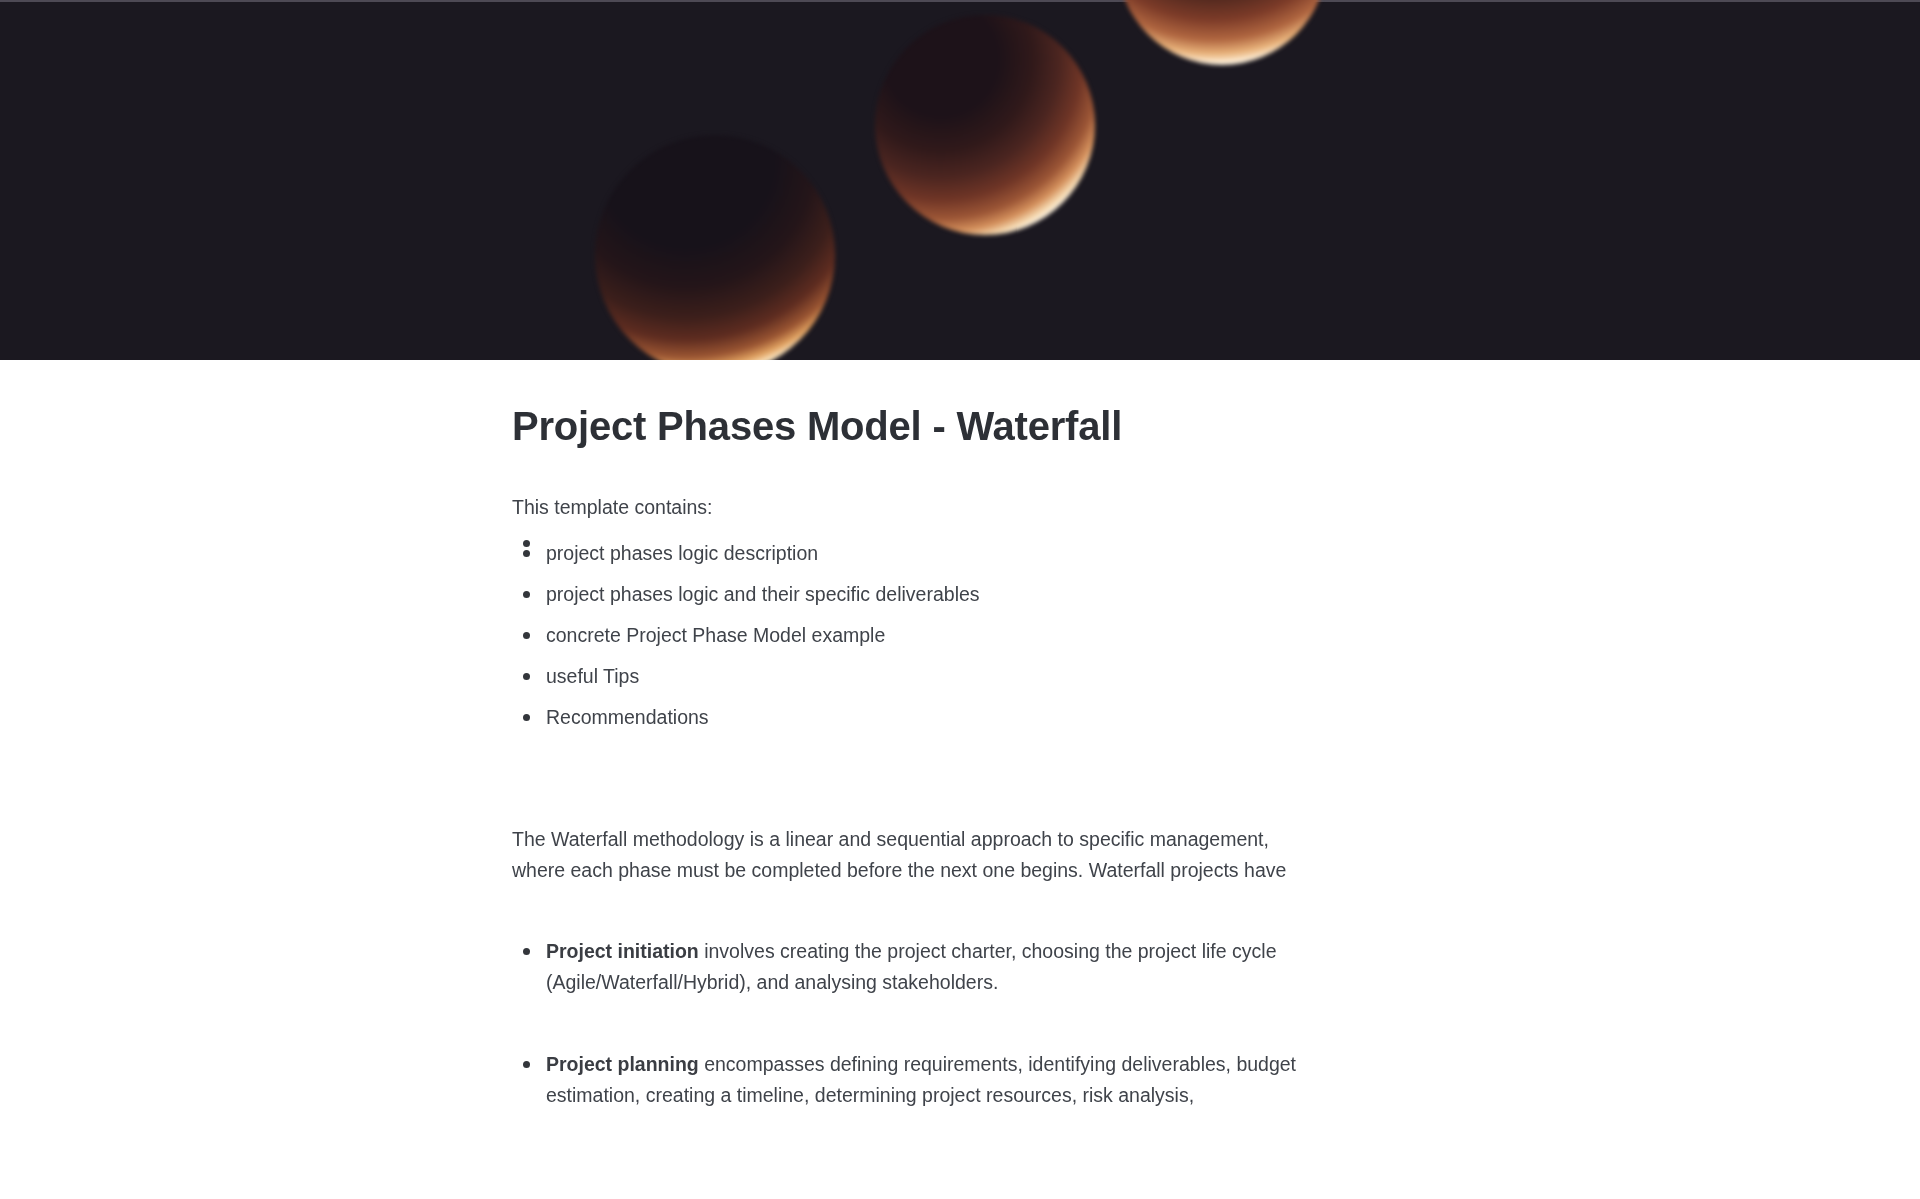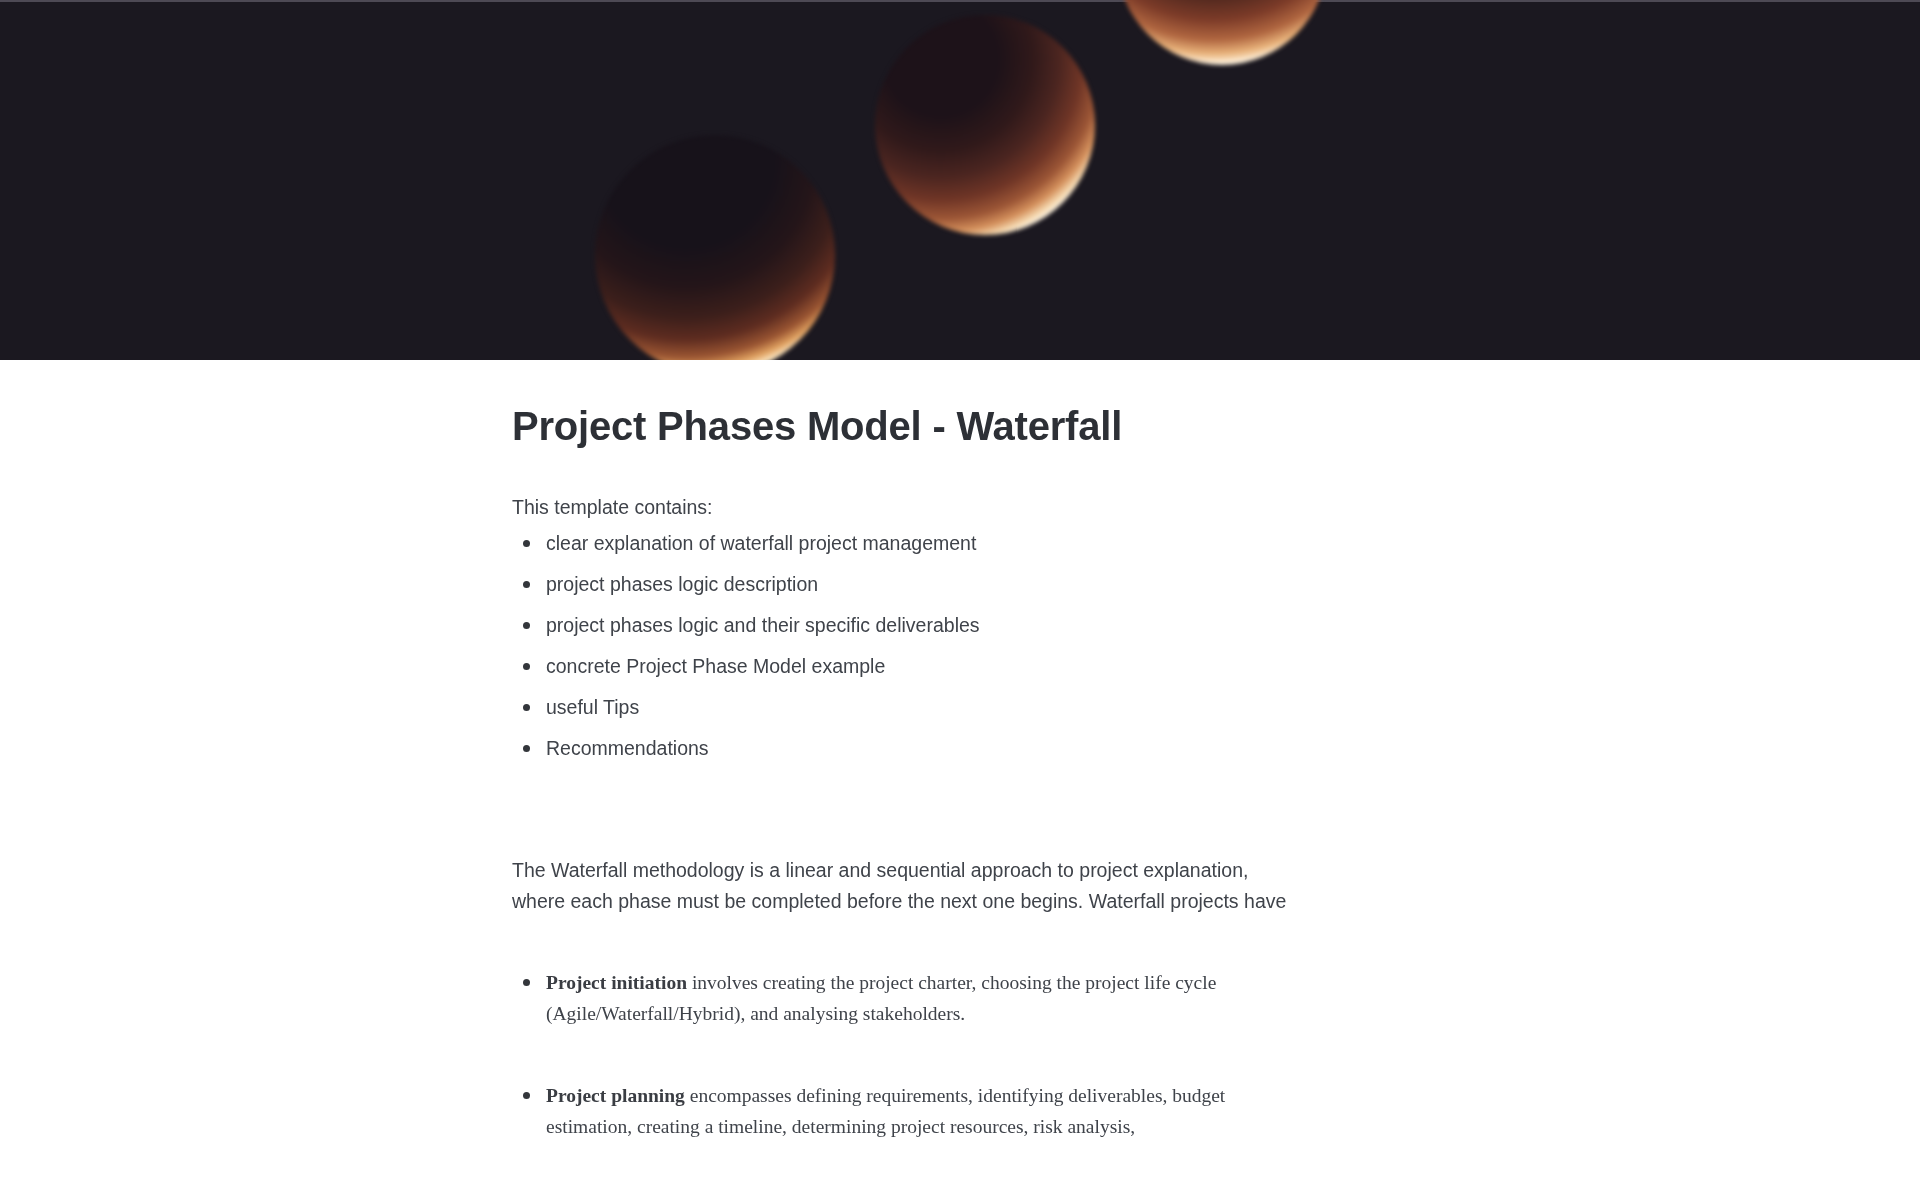--- a/index.html
+++ b/index.html
@@ -57,21 +57,21 @@
   .dot {
     position:absolute; left:11px; top:17px;
     width:7px; height:7px; border-radius:50%; background:#33363b;
   }
 
   .para { margin-top:86px; }
   .pline { white-space:nowrap; }
 
   ul.phases { margin-top:45px; }
   ul.phases li + li { margin-top:41px; }
-  .pl1, .pl2 { display:block; white-space:nowrap;font-family:Liberation Serif, serif; }
+  .pl1, .pl2 { display:block; white-space:nowrap; }
   .lead { font-weight:700; color:#3a3d43; }
 </style>
 </head>
 <body>
 
 <div class="page">
 
   <div class="cover">
     <div class="cover-topstrip"></div>
     <div class="moon moon-c"></div>
@@ -79,30 +79,30 @@
     <div class="moon moon-a"></div>
   </div>
 
   <div class="doc">
 
     <h1 class="title">Project Phases Model - Waterfall</h1>
 
     <div class="intro">This template contains:</div>
 
     <ul class="blist contents">
-      <li><span class="dot"></span><span>clear explanation of waterfall project management</span></li>
+      <li><span class="dot"></span></li>
       <li><span class="dot"></span><span>project phases logic description</span></li>
       <li><span class="dot"></span><span>project phases logic and their specific deliverables</span></li>
       <li><span class="dot"></span><span>concrete Project Phase Model example</span></li>
       <li><span class="dot"></span><span>useful Tips</span></li>
       <li><span class="dot"></span><span>Recommendations</span></li>
     </ul>
 
     <div class="para">
-      <div class="pline">The Waterfall methodology is a linear and sequential approach to project explanation,</div>
+      <div class="pline">The Waterfall methodology is a linear and sequential approach to specific management,</div>
       <div class="pline">where each phase must be completed before the next one begins. Waterfall projects have</div>
     </div>
 
     <ul class="blist phases">
       <li>
         <span class="dot"></span>
         <span class="pl1"><span class="lead">Project initiation</span><span> involves creating the project charter, choosing the project life cycle</span></span>
         <span class="pl2">(Agile/Waterfall/Hybrid), and analysing stakeholders.</span>
       </li>
       <li>

